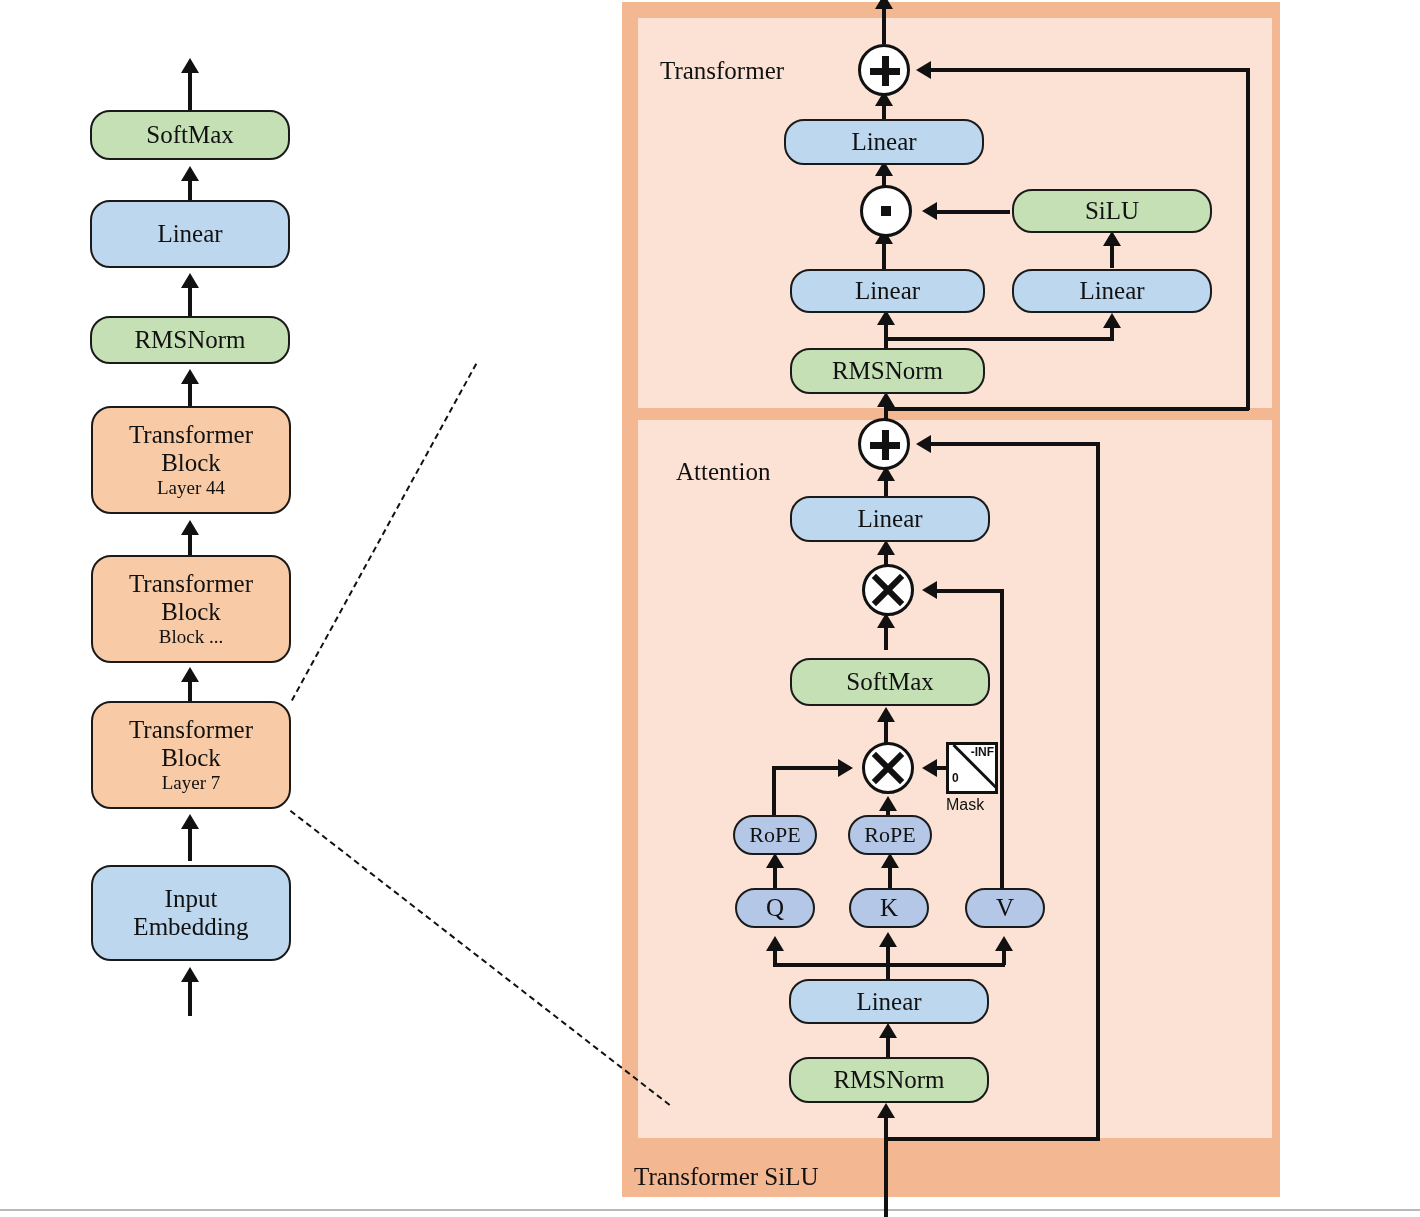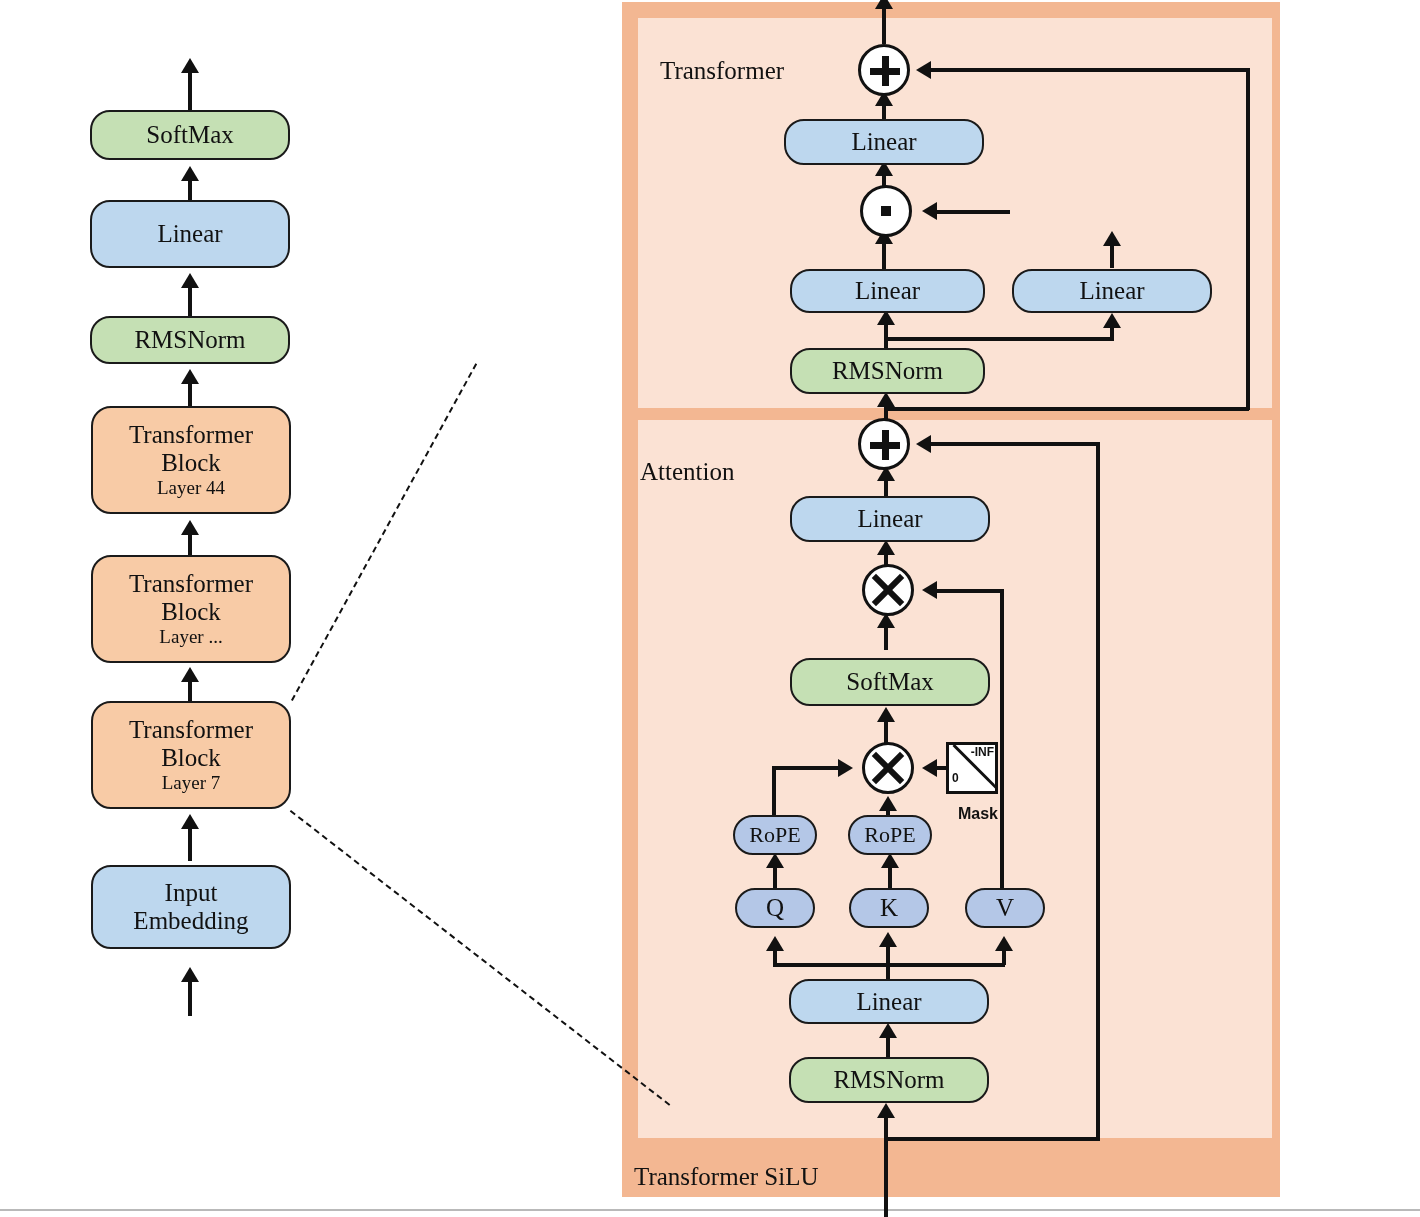--- a/index.html
+++ b/index.html
@@ -100,24 +100,23 @@
   }
   .mask-inf{
     position:absolute;right:1px;top:0px;font-size:12px;font-weight:700;
     font-family:"Liberation Sans","DejaVu Sans",sans-serif;
   }
   .mask-zero{
     position:absolute;left:3px;bottom:6px;font-size:12px;font-weight:700;
     font-family:"Liberation Sans","DejaVu Sans",sans-serif;
   }
   .mask-cap{
-    position:absolute;left:0;top:54px;width:52px;text-align:right;
-    font-size:16px;font-weight:700;
+    position:absolute;left:0;top:54px;width:52px;text-align:left;
+    font-size:16px;font-weight:400;
     font-family:"Liberation Sans","DejaVu Sans",sans-serif;
-    margin-top:9px;
   }
 </style>
 </head>
 <body>
 
 <div id="stage">
 
   <div class="page-rule"></div>
 
   <div class="ln v" style="left:188px;top:66px;height:48px;"></div>
@@ -149,55 +148,55 @@
     <span class="t2">Block</span>
     <span class="sub">Layer 44</span>
   </div>
 
   <div class="ln v" style="left:188px;top:529px;height:27px;"></div>
   <div class="ah-up" style="left:181px;top:520px;"></div>
 
   <div class="node orange" style="left:91px;top:555px;width:200px;height:108px;">
     <span class="t1">Transformer</span>
     <span class="t2">Block</span>
-    <span class="sub">Layer ...</span>
+    <span class="sub">Block ...</span>
   </div>
 
   <div class="ln v" style="left:188px;top:676px;height:26px;"></div>
   <div class="ah-up" style="left:181px;top:667px;"></div>
 
   <div class="node orange" style="left:91px;top:701px;width:200px;height:108px;">
     <span class="t1">Transformer</span>
     <span class="t2">Block</span>
     <span class="sub">Layer 7</span>
   </div>
 
   <div class="ln v" style="left:188px;top:823px;height:38px;"></div>
   <div class="ah-up" style="left:181px;top:814px;"></div>
 
-  <div class="node blue" style="left:91px;top:865px;width:200px;height:84px;">
+  <div class="node blue" style="left:91px;top:865px;width:200px;height:96px;">
     <span class="t1">Input</span>
     <span class="t2">Embedding</span>
   </div>
 
   <div class="ln v" style="left:188px;top:976px;height:40px;"></div>
   <div class="ah-up" style="left:181px;top:967px;"></div>
 
   <div class="dash" style="left:291px;top:700px;width:384px;transform:rotate(-61.3deg);"></div>
   <div class="dash" style="left:291px;top:810px;width:480px;transform:rotate(37.8deg);"></div>
 
   <div class="outer-frame" style="left:622px;top:2px;width:658px;height:1195px;"></div>
 
   <div class="frame-label" style="left:634px;top:1163px;">Transformer SiLU</div>
 
   <div class="sub-panel" style="left:638px;top:18px;width:634px;height:390px;"></div>
   <div class="panel-label" style="left:660px;top:57px;">Transformer</div>
 
   <div class="sub-panel" style="left:638px;top:420px;width:634px;height:718px;"></div>
-  <div class="panel-label" style="left:640px;top:458px;text-align:center;">Attention</div>
+  <div class="panel-label" style="left:676px;top:458px;text-align:center;">Attention</div>
 
   <div class="ln v" style="left:882px;top:0px;height:44px;"></div>
   <div class="ah-up" style="left:875px;top:-6px;"></div>
 
   <div class="op op-plus" style="left:858px;top:44px;">
     <span class="bar hz"></span>
       <span class="bar vt"></span>
   </div>
 
   <div class="ln h" style="left:928px;top:68px;width:322px;"></div>
@@ -215,20 +214,23 @@
   <div class="ln v" style="left:882px;top:170px;height:26px;"></div>
   <div class="ah-up" style="left:875px;top:161px;"></div>
 
   <div class="op op-dot" style="left:860px;top:185px;">
     <span class="bar"></span>
   </div>
 
   <div class="ln h" style="left:930px;top:210px;width:80px;"></div>
   <div class="ah-left" style="left:922px;top:202px;"></div>
 
+  <div class="node green" style="left:1012px;top:189px;width:200px;height:44px;">
+    <span class="t1">SiLU</span>
+  </div>
 
   <div class="ln v" style="left:1110px;top:240px;height:28px;"></div>
   <div class="ah-up" style="left:1103px;top:231px;"></div>
 
   <div class="ln v" style="left:882px;top:240px;height:30px;"></div>
   <div class="ah-up" style="left:875px;top:229px;"></div>
 
   <div class="node blue" style="left:790px;top:269px;width:195px;height:44px;">
     <span class="t1">Linear</span>
   </div>

